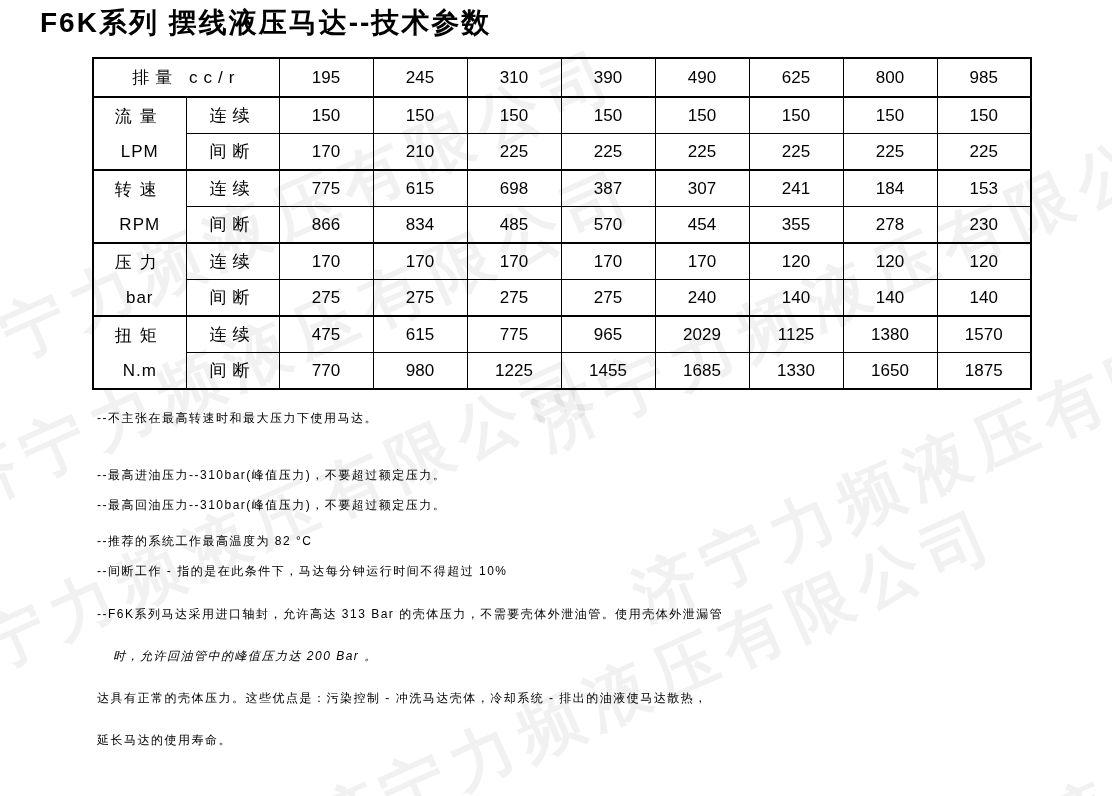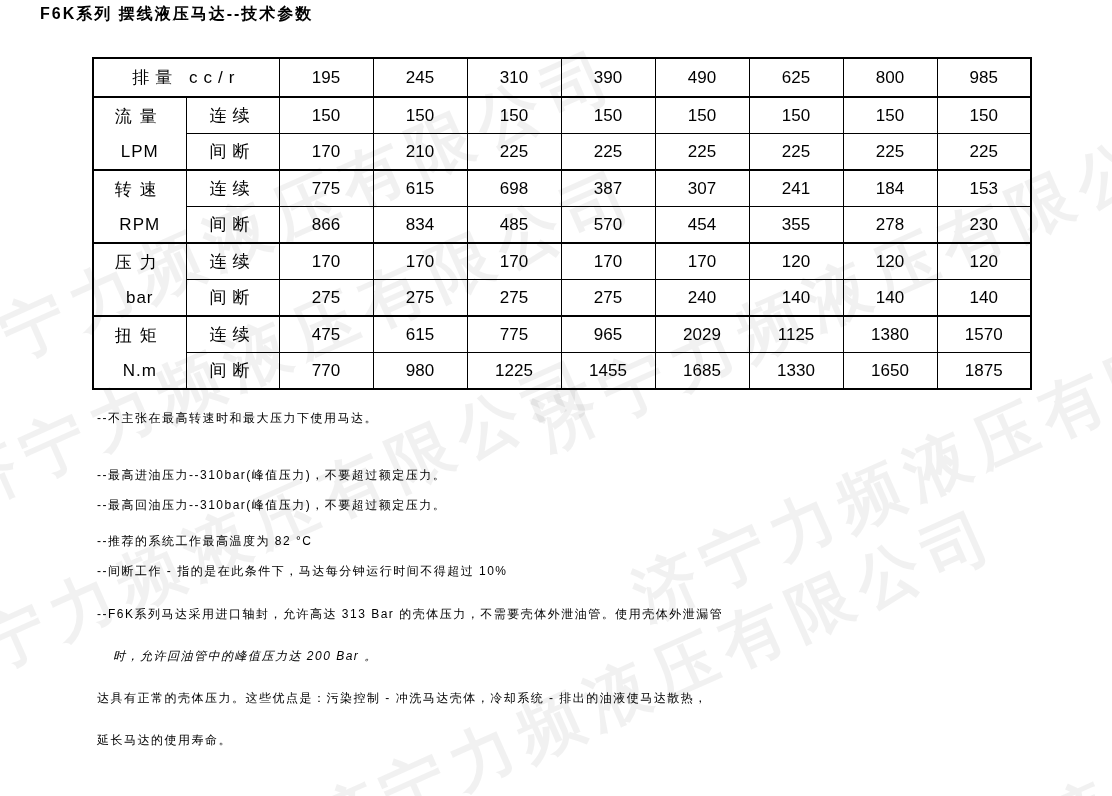--- a/index.html
+++ b/index.html
@@ -22,21 +22,21 @@
   .wm2 { left:520px;  top:390px; }
   .wm3 { left:-100px; top:640px; }
   .wm4 { left:300px;  top:790px; }
   .wm5 { left:620px;  top:560px; }
   .wm6 { left:760px;  top:910px; }
   .wm7 { left:-60px;  top:450px; }
 
   
   .title {
     position:absolute; left:40px; top:4px; margin:0; z-index:2;
-    font-size:16px; font-weight:bold; letter-spacing:2px;
+    font-size:28px; font-weight:bold; letter-spacing:2px;
   }
 
   
   .spec-table {
     position:absolute; left:92px; top:57px; z-index:1;
     border-collapse:collapse; table-layout:fixed; width:938px;
     border:2px solid #000;
   }
   .spec-table td {
     border:1px solid #000; text-align:center; vertical-align:middle;

